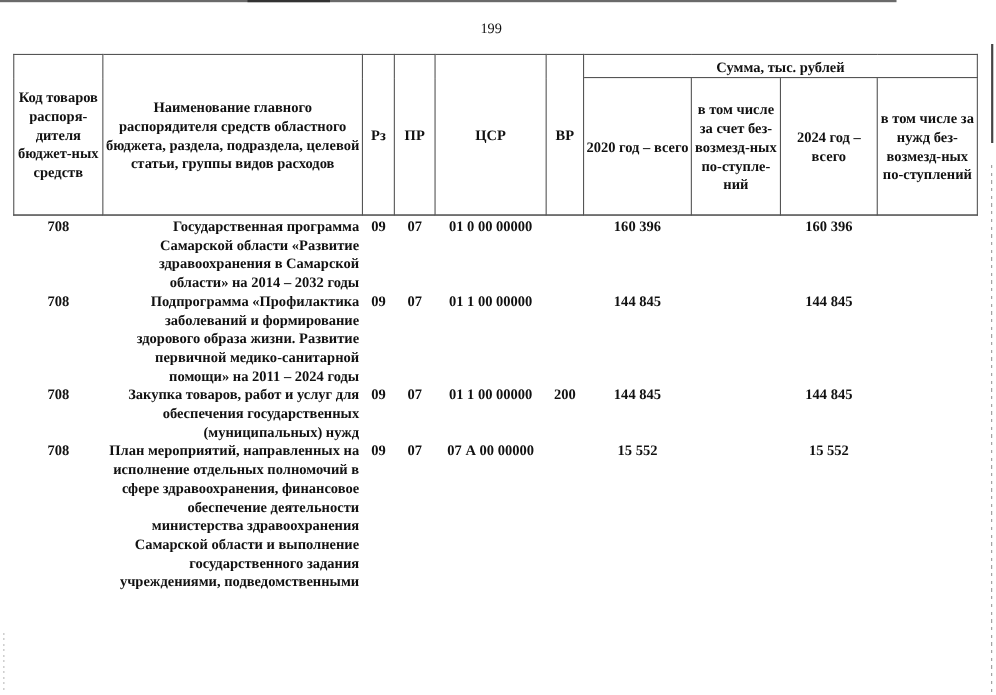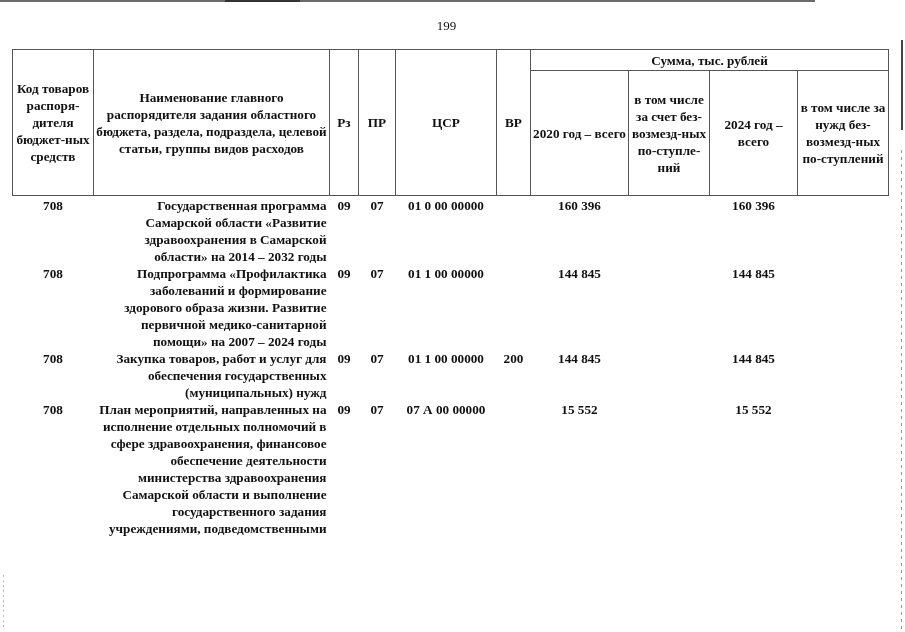--- a/index.html
+++ b/index.html
@@ -63,21 +63,21 @@
     <col style="width:101px">
     <col style="width:34px">
     <col style="width:98px">
     <col style="width:81px">
     <col style="width:88px">
     <col style="width:91px">
   </colgroup>
   <thead>
     <tr>
       <th rowspan="2">Код товаров распоря-дителя бюджет-ных средств</th>
-      <th rowspan="2">Наименование главного распорядителя задания областного бюджета, раздела, подраздела, целевой статьи, группы видов расходов</th>
+      <th rowspan="2">Наименование главного распорядителя средств областного бюджета, раздела, подраздела, целевой статьи, группы видов расходов</th>
       <th rowspan="2">Рз</th>
       <th rowspan="2">ПР</th>
       <th rowspan="2">ЦСР</th>
       <th rowspan="2">ВР</th>
       <th colspan="4" class="sum-group">Сумма, тыс. рублей</th>
     </tr>
     <tr class="sub">
       <th>2020 год – всего</th>
       <th>в том числе за счет без-возмезд-ных по-ступле-ний</th>
       <th>2024 год – всего</th>
@@ -92,21 +92,21 @@
       <td class="pr">07</td>
       <td class="csr">01 0 00 00000</td>
       <td class="vr"></td>
       <td class="num">160 396</td>
       <td class="num"></td>
       <td class="num">160 396</td>
       <td class="num"></td>
     </tr>
     <tr>
       <td class="code">708</td>
-      <td class="name">Подпрограмма «Профилактика заболеваний и формирование здорового образа жизни. Развитие первичной медико-санитарной помощи» на 2007 – 2024 годы</td>
+      <td class="name">Подпрограмма «Профилактика заболеваний и формирование здорового образа жизни. Развитие первичной медико-санитарной помощи» на 2011 – 2024 годы</td>
       <td class="rz">09</td>
       <td class="pr">07</td>
       <td class="csr">01 1 00 00000</td>
       <td class="vr"></td>
       <td class="num">144 845</td>
       <td class="num"></td>
       <td class="num">144 845</td>
       <td class="num"></td>
     </tr>
     <tr>

